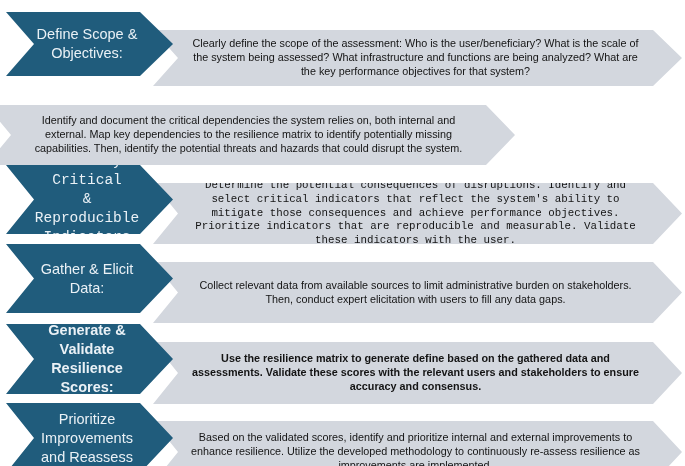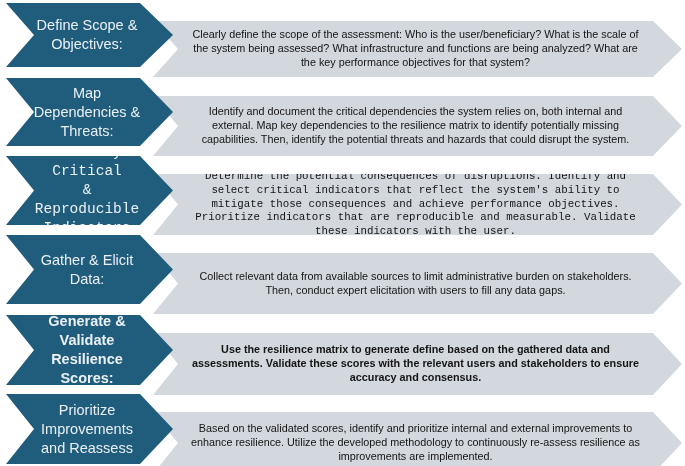--- a/index.html
+++ b/index.html
@@ -7,21 +7,21 @@
     padding: 0;
     background: #ffffff;
   }
   #canvas {
     position: relative;
     width: 685px;
     height: 466px;
     background: #ffffff;
     font-family: "Liberation Sans", sans-serif;
     box-sizing: border-box;
-    padding: 3px 0 0 6px;
+    padding: 12px 0 0 6px;
     overflow: hidden;
   }
   .row {
     display: flex;
     align-items: stretch;
     margin-bottom: 10px;
     position: relative;
   }
   .row:nth-child(1) { height: 64px; margin-bottom: 11px; }
   .row:nth-child(2) { height: 68px; }
@@ -86,25 +86,20 @@
     <div class="step">
       <div class="step-label">Define Scope &amp;
 Objectives:</div>
     </div>
     <div class="banner">
       <div class="banner-text">Clearly define the scope of the assessment: Who is the user/beneficiary? What is the scale of the system being assessed? What infrastructure and functions are being analyzed? What are the key performance objectives for that system?</div>
     </div>
   </div>
 
   <div class="row">
-    <div class="step">
-      <div class="step-label">Map
-Dependencies &amp;
-Threats:</div>
-    </div>
     <div class="banner">
       <div class="banner-text">Identify and document the critical dependencies the system relies on, both internal and external. Map key dependencies to the resilience matrix to identify potentially missing capabilities. Then, identify the potential threats and hazards that could disrupt the system.</div>
     </div>
   </div>
 
   <div class="row">
     <div class="step">
       <div class="step-label">Identify Critical
 &amp; Reproducible
 Indicators</div>

